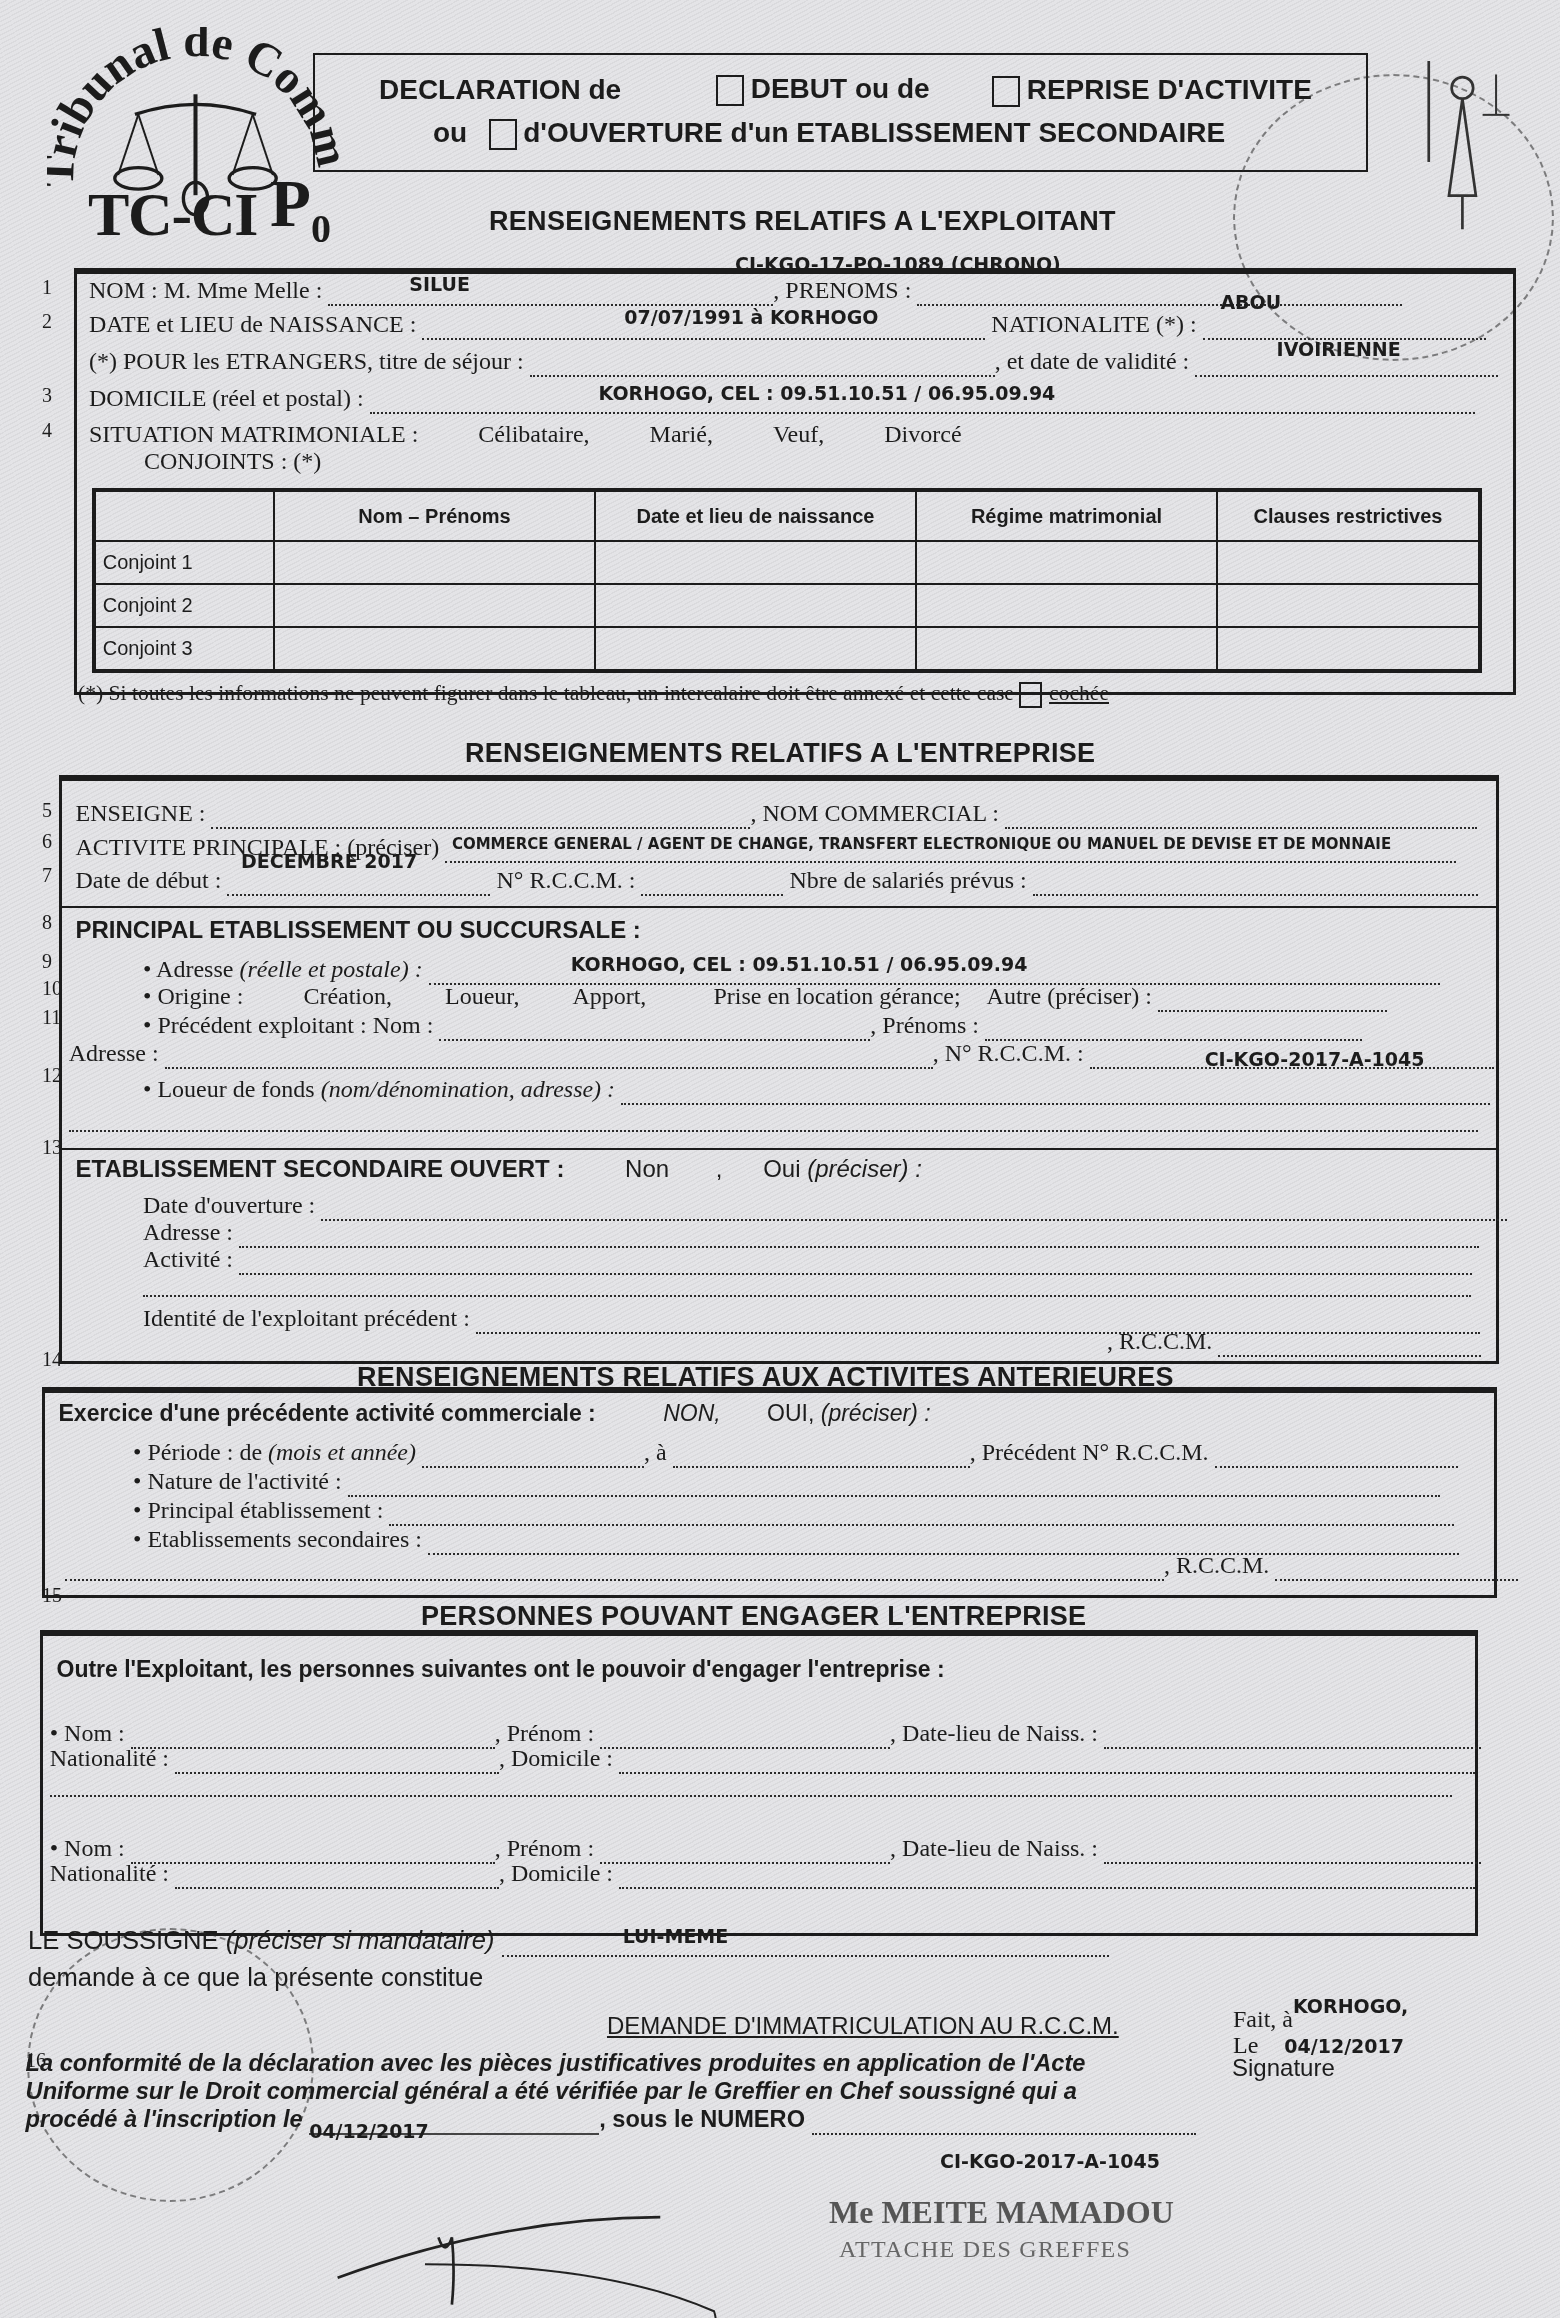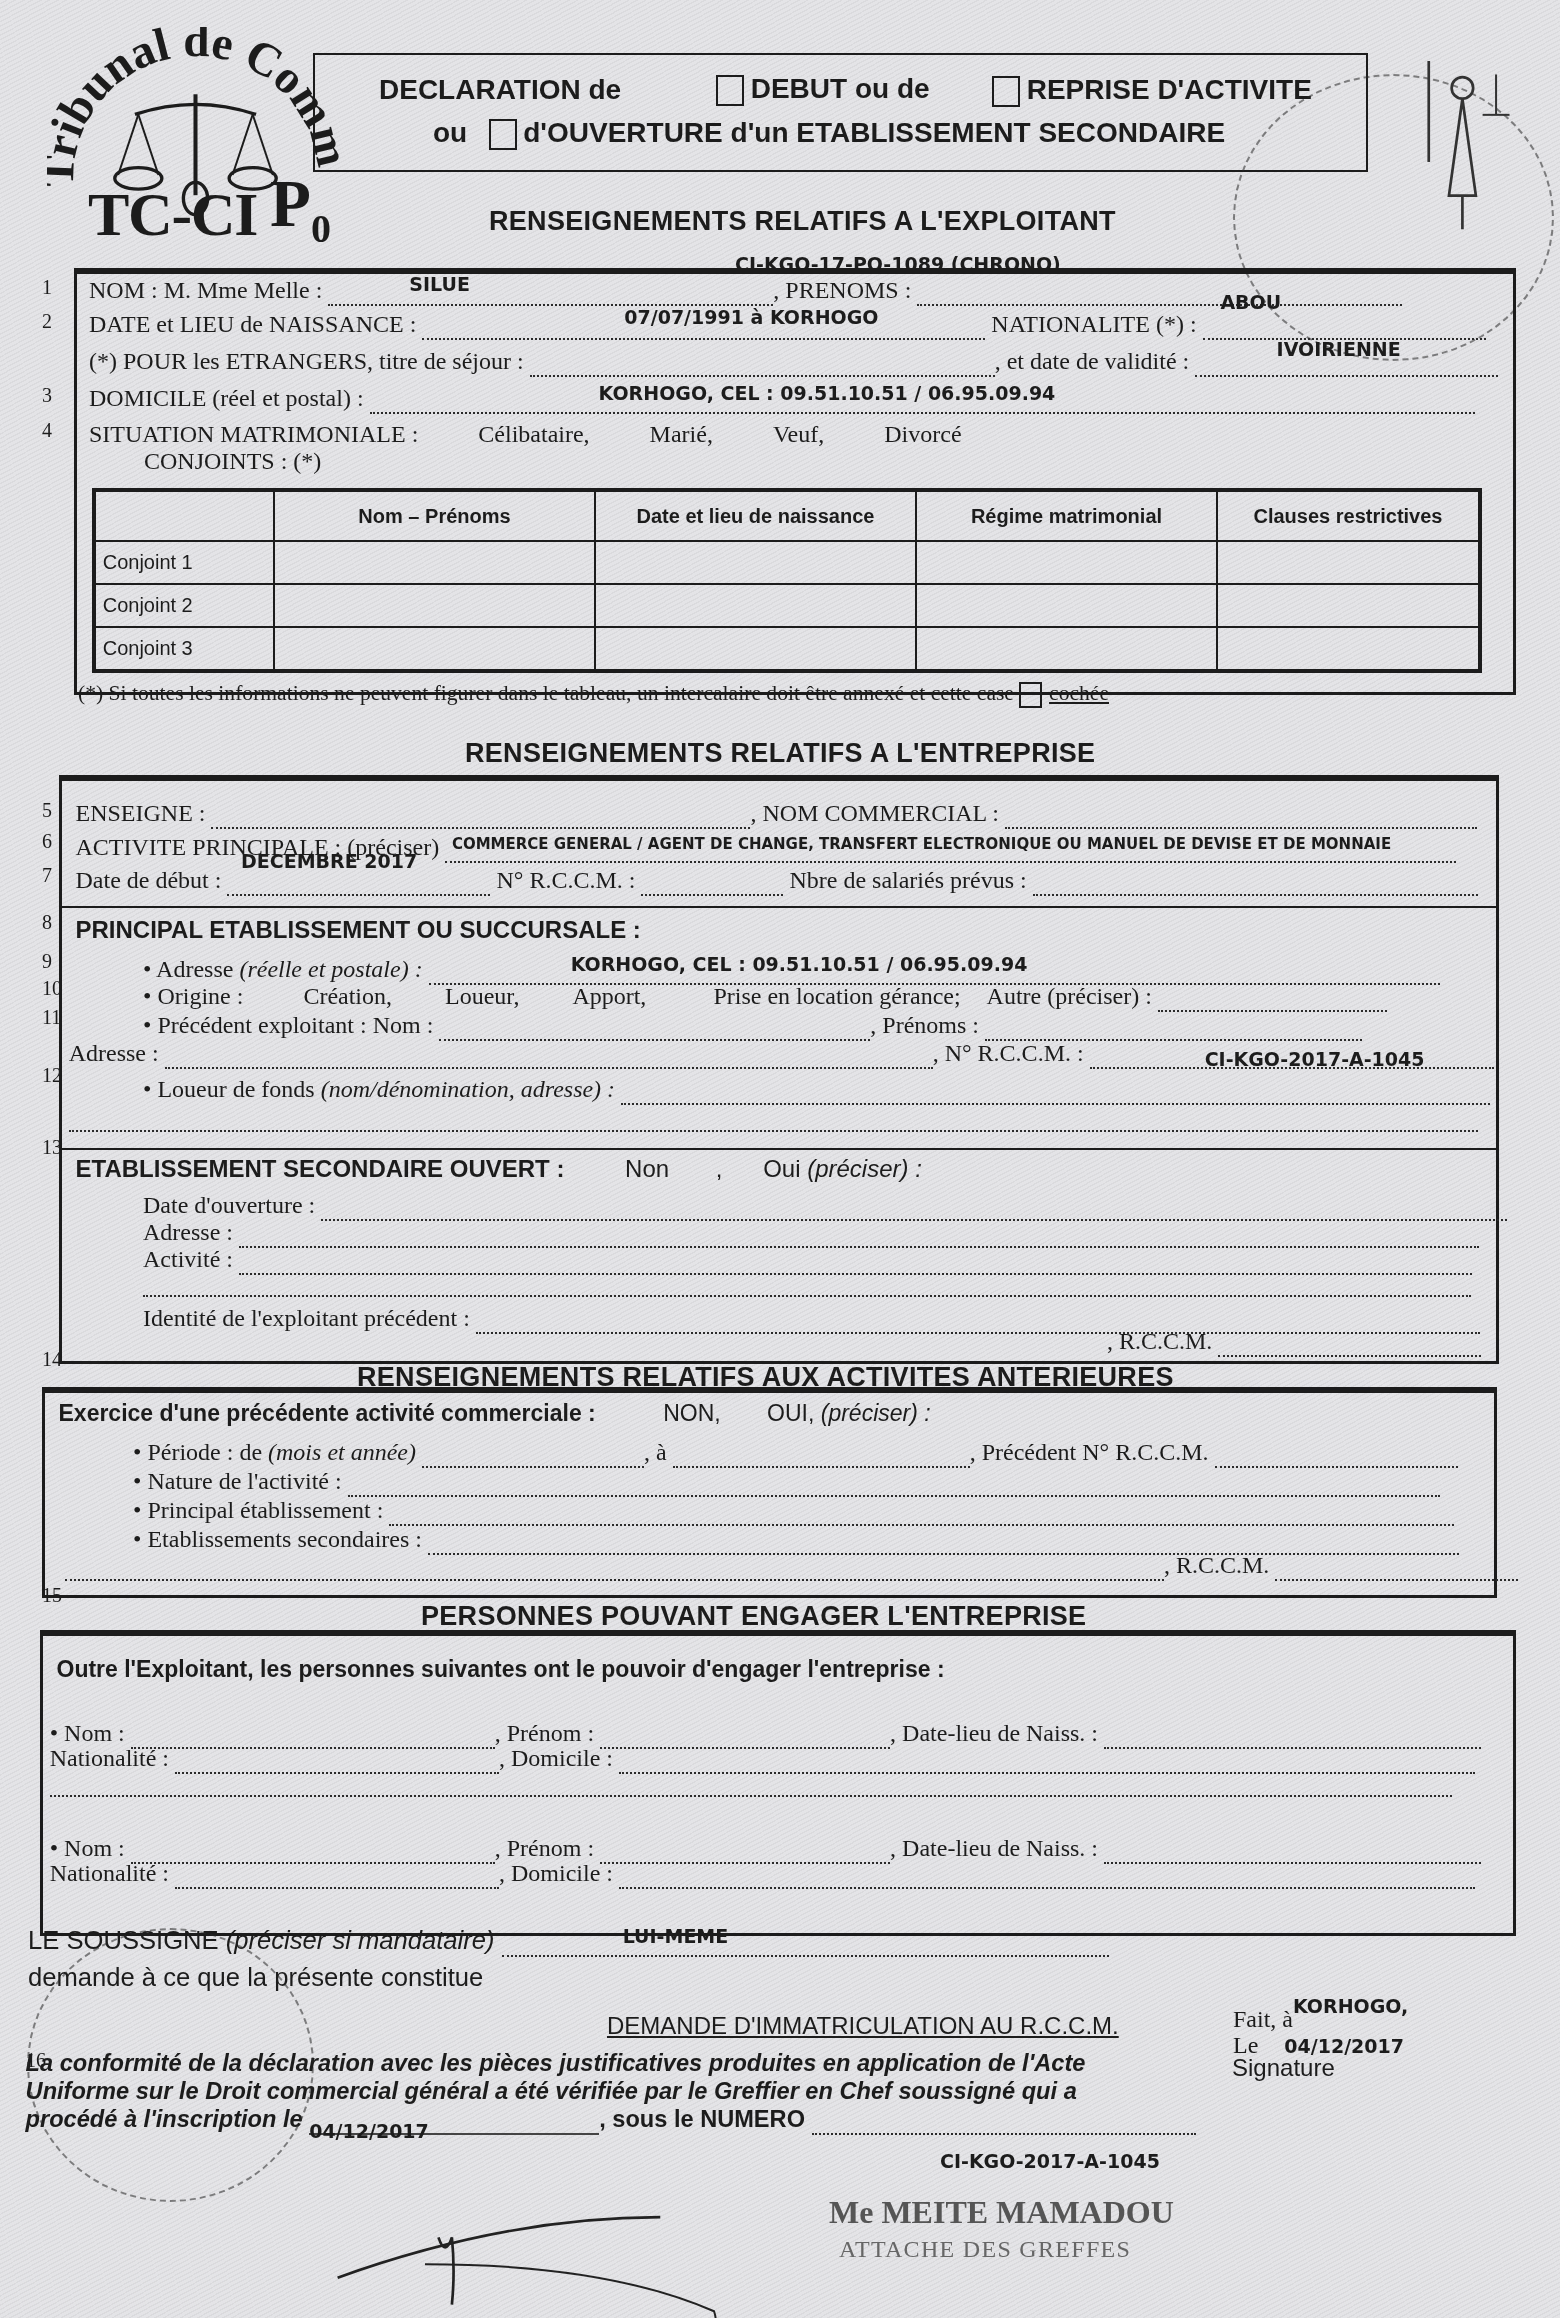--- a/index.html
+++ b/index.html
@@ -284,21 +284,21 @@
       <span class="dots" style="width:263px;">&nbsp;</span>
     </div>
   </div>
 
   <div class="lnum" style="top:1348px;">14</div>
   <div class="abs hdr" style="left:357px;top:1362px;">RENSEIGNEMENTS RELATIFS AUX ACTIVITES ANTERIEURES</div>
 
   <div class="box thick-top" style="left:42px;top:1387px;width:1449px;height:202px;">
     <div class="abs sans" style="left:13.5px;top:6.7px;font-size:23px;white-space:nowrap;">
       <span class="bold">Exercice d'une précédente activité commerciale :</span>
-      <span style="margin-left:61px;">NON,</span>
+      <span style="margin-left:61px;font-style:italic;">NON,</span>
       <span style="margin-left:40px;">OUI,</span>
       <span class="ital">(préciser) :</span>
     </div>
     <div class="abs lbl" style="left:88px;top:46px;white-space:nowrap;">
       <span>• Période : de</span>
       <span class="ital">(mois et année)</span>
       <span class="dots" style="width:222px;">&nbsp;</span><span>, à</span>
       <span class="dots" style="width:297px;">&nbsp;</span><span>, Précédent N° R.C.C.M.</span>
       <span class="dots" style="width:243px;">&nbsp;</span>
     </div>
@@ -316,21 +316,21 @@
     </div>
     <div class="abs lbl" style="left:20px;top:159px;white-space:nowrap;">
       <span class="dots" style="width:1099px;">&nbsp;</span><span>, R.C.C.M.</span>
       <span class="dots" style="width:243px;">&nbsp;</span>
     </div>
   </div>
 
   <div class="lnum" style="top:1584px;">15</div>
   <div class="abs hdr" style="left:421px;top:1601px;">PERSONNES POUVANT ENGAGER L'ENTREPRISE</div>
 
-  <div class="box thick-top" style="left:40px;top:1630px;width:1432px;height:297px;padding-left:38px;">
+  <div class="box thick-top" style="left:40px;top:1630px;width:1432px;height:297px;">
     <div class="abs sans bold" style="left:13.5px;top:20px;font-size:23px;">Outre l'Exploitant, les personnes suivantes ont le pouvoir d'engager l'entreprise :</div>
 
     <div class="abs lbl" style="left:6.7px;top:84px;white-space:nowrap;">
       <span>• Nom :</span>
       <span class="dots" style="width:364px;">&nbsp;</span><span>, Prénom :</span>
       <span class="dots" style="width:290px;">&nbsp;</span><span>, Date-lieu de Naiss. :</span>
       <span class="dots" style="width:377px;">&nbsp;</span>
     </div>
     <div class="abs lbl" style="left:6.7px;top:109px;white-space:nowrap;">
       <span>Nationalité :</span>

